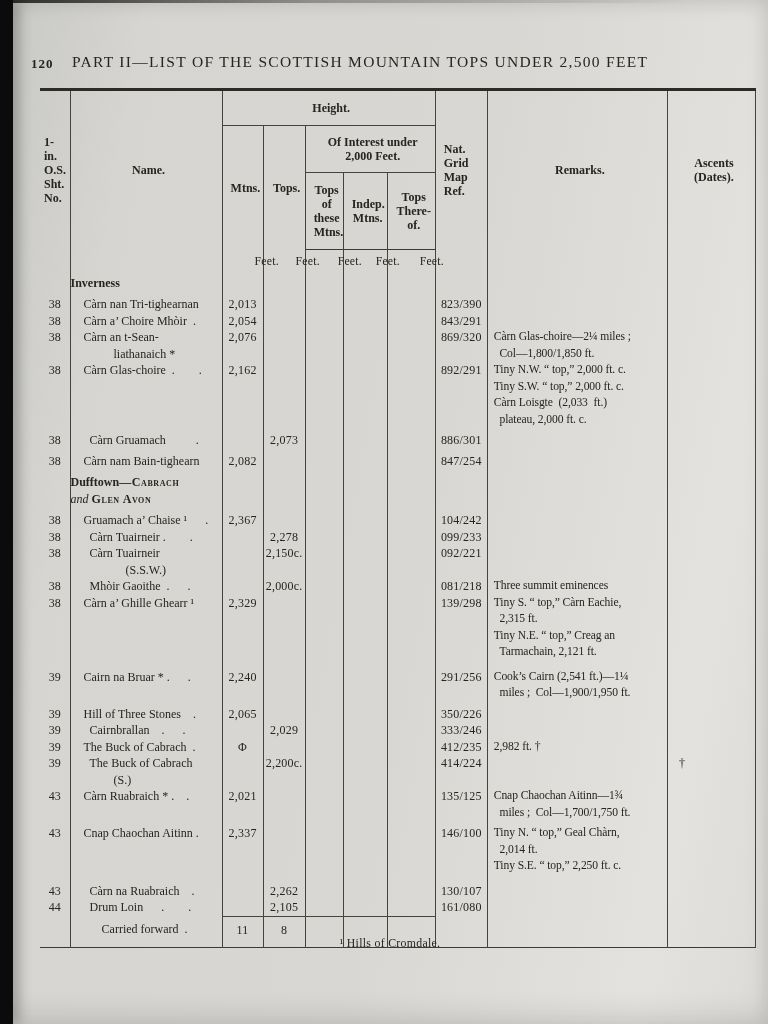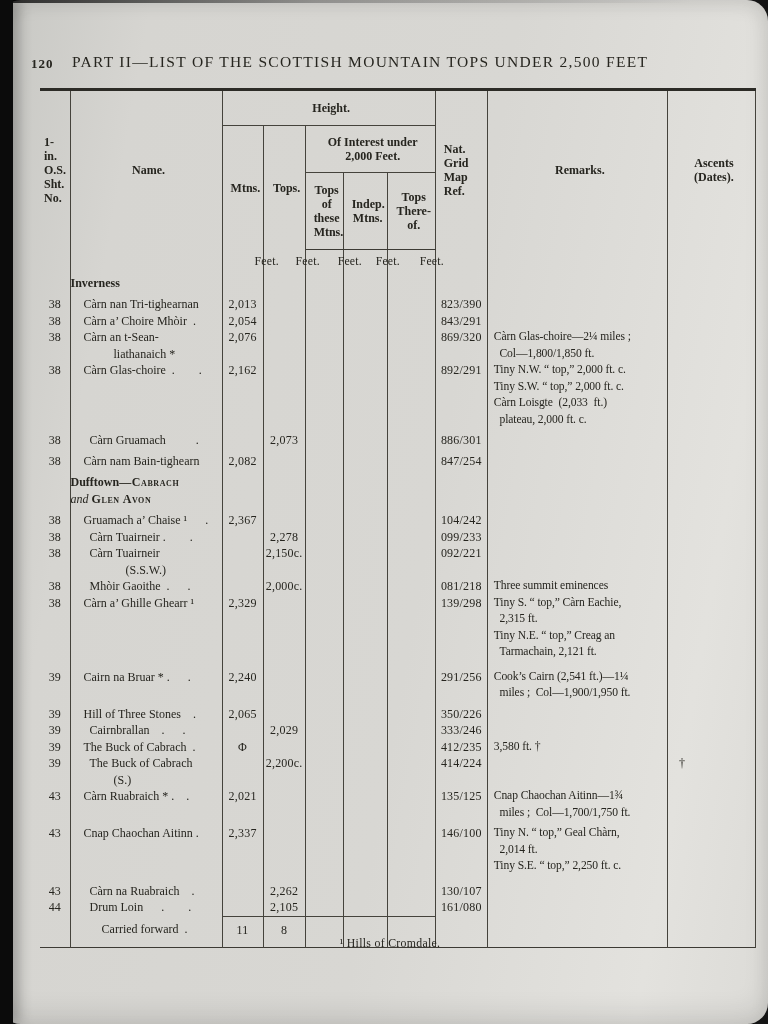--- a/index.html
+++ b/index.html
@@ -7,21 +7,20 @@
     width:768px;height:1024px;overflow:hidden;position:relative;
     background:#141414;
     font-family:"Liberation Serif","DejaVu Serif",serif;
     color:#26251f;
     -webkit-font-smoothing:antialiased;
   }
   .page{
     position:absolute;inset:0;
     background:linear-gradient(100deg,#c8c8c4 0%,#d6d5d1 16%,#d8d7d3 55%,#e3e2de 86%,#dcdbd7 100%);
     box-shadow:inset 0 -10px 26px rgba(0,0,0,.10), inset 0 6px 18px rgba(0,0,0,.08);
-    border-radius:21px;
   }
   .gutter{
     position:absolute;left:0;top:0;width:13px;height:1024px;background:#0b0b0b;
     box-shadow:5px 0 14px rgba(0,0,0,.30);
   }
   .top-edge{
     position:absolute;left:13px;top:0;right:0;height:3px;
     background:linear-gradient(to right,rgba(0,0,0,.75),rgba(40,40,40,.35) 40%,rgba(0,0,0,0) 90%);
   }
   
@@ -355,21 +354,21 @@
       </tr>
       <tr>
         <td class="c-sht">39</td>
         <td class="c-name">The Buck of Cabrach .</td>
         <td class="num">Φ</td>
         <td class="num"></td>
           <td></td>
           <td></td>
           <td></td>
         <td class="num">412/235</td>
-        <td class="c-rem">3,580 ft. †</td>
+        <td class="c-rem">2,982 ft. †</td>
         <td class="c-asc"></td>
       </tr>
       <tr>
         <td class="c-sht">39</td>
         <td class="c-name"> The Buck of Cabrach
    (S.)</td>
         <td class="num"></td>
         <td class="num">2,200c.</td>
         <td></td>
           <td></td>

